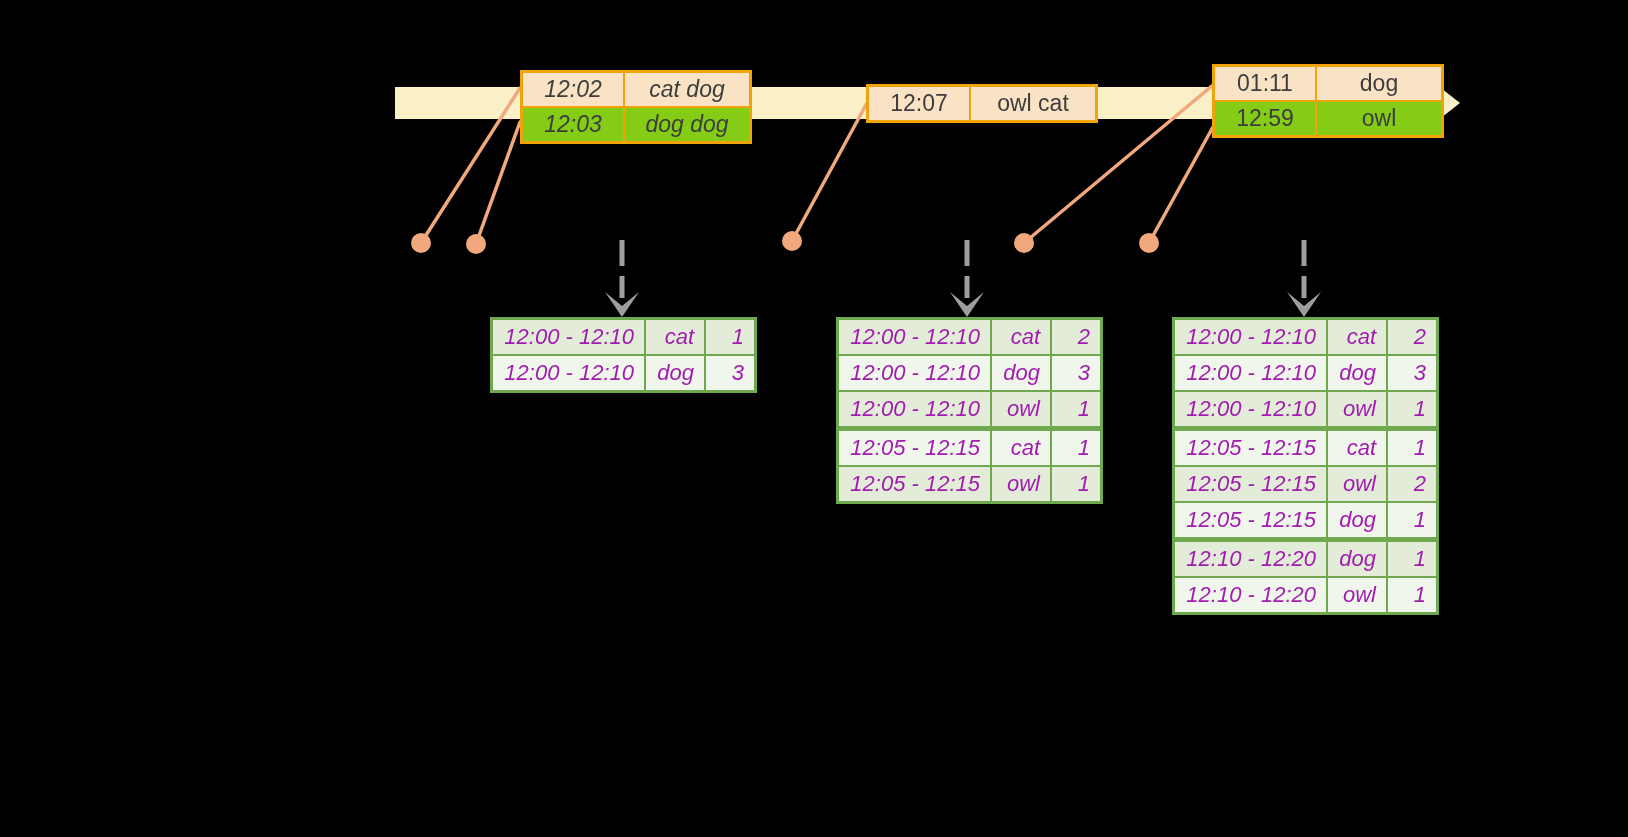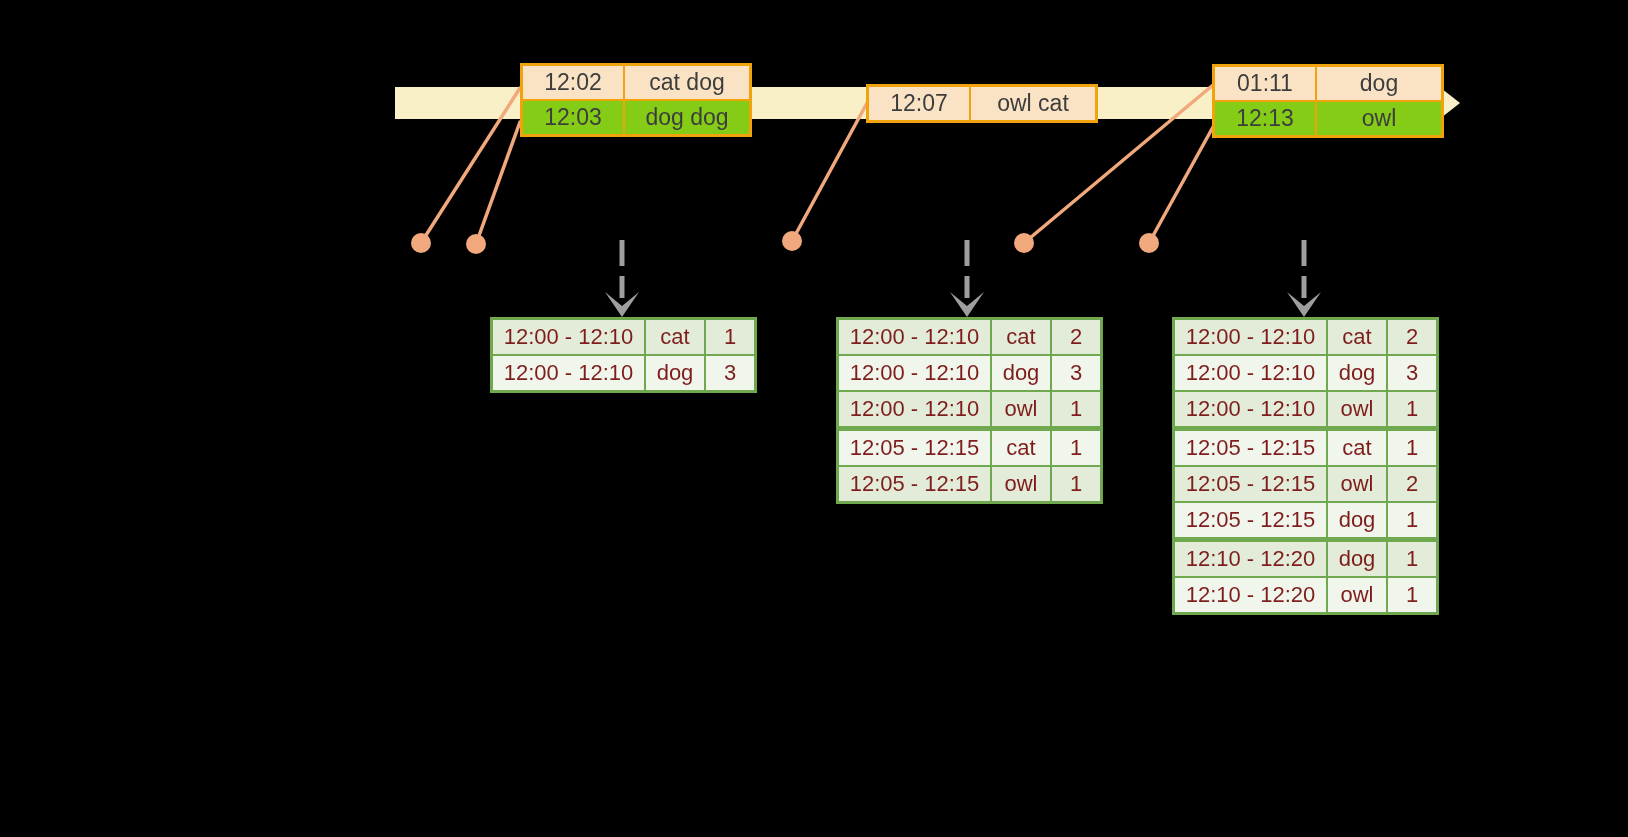--- a/index.html
+++ b/index.html
@@ -36,24 +36,25 @@
 
   
   table.result{
     position:absolute;
     border-collapse:collapse;
     font-size:22px;
     border:3px solid #70a84f;
   }
   table.result td{
     border:2px solid #70a84f;
-    text-align:center;
+    text-align:right;
     height:34px;
     padding:0 10px;
-    color:#7f1d1d;
+    color:#a21caf;
+    font-style:italic;
   }
   table.result td.win{min-width:131px;}
   table.result td.word{min-width:38px;}
   table.result td.cnt{min-width:28px;}
   tr.row-dark td{background:#e2ecd8;}
   tr.row-light td{background:#f1f6ec;}
   tr.group-start td{border-top:5px solid #70a84f;}
 </style>
 </head>
 <body>
@@ -92,21 +93,21 @@
         <line x1="967" y1="240" x2="967" y2="298" stroke-width="5" stroke-dasharray="26 10" fill="none"></line>
         <polygon points="950,292 967,306 984,292 967,317" stroke="none"></polygon>
       </g>
       <g>
         <line x1="1304" y1="240" x2="1304" y2="298" stroke-width="5" stroke-dasharray="26 10" fill="none"></line>
         <polygon points="1287,292 1304,306 1321,292 1304,317" stroke="none"></polygon>
       </g>
     </g>
   </svg>
 
-  <table class="event" style="left:520px;top:63px;">
+  <table class="event" style="left:520px;top:70px;font-style:italic;">
     <tbody>
         <tr>
       <td class="fill-peach">12:02</td>
       <td class="fill-peach">cat dog</td>
     </tr>
     <tr>
       <td class="fill-cream">12:03</td>
       <td class="fill-cream">dog dog</td>
     </tr>
   </tbody>
@@ -121,21 +122,21 @@
   </tbody>
     </table>
 
   <table class="event" style="left:1212px;top:64px;">
     <tbody>
         <tr>
       <td class="fill-peach">01:11</td>
       <td class="fill-peach">dog</td>
     </tr>
     <tr>
-      <td class="fill-cream">12:13</td>
+      <td class="fill-cream">12:59</td>
       <td class="fill-cream">owl</td>
     </tr>
   </tbody>
     </table>
 
   <table class="result" style="left:490px;top:317px;">
     <tbody>
         <tr class="row-dark">
       <td class="win">12:00 - 12:10</td>
       <td class="word">cat</td>

